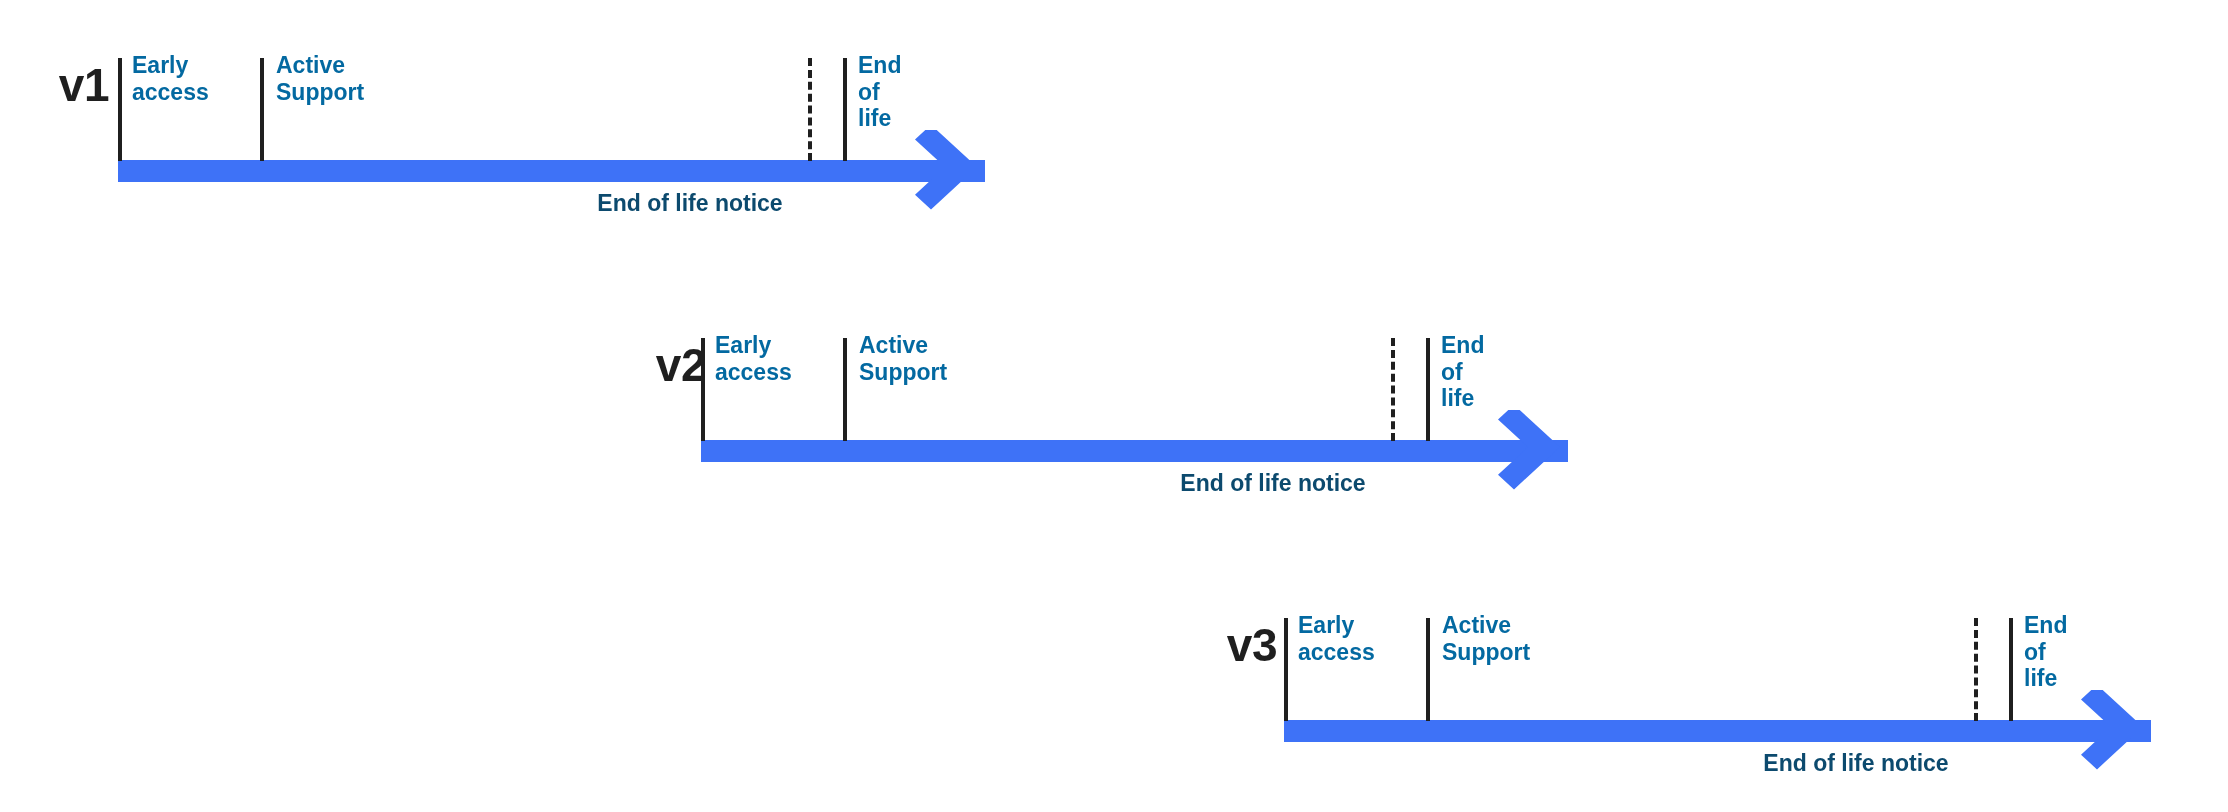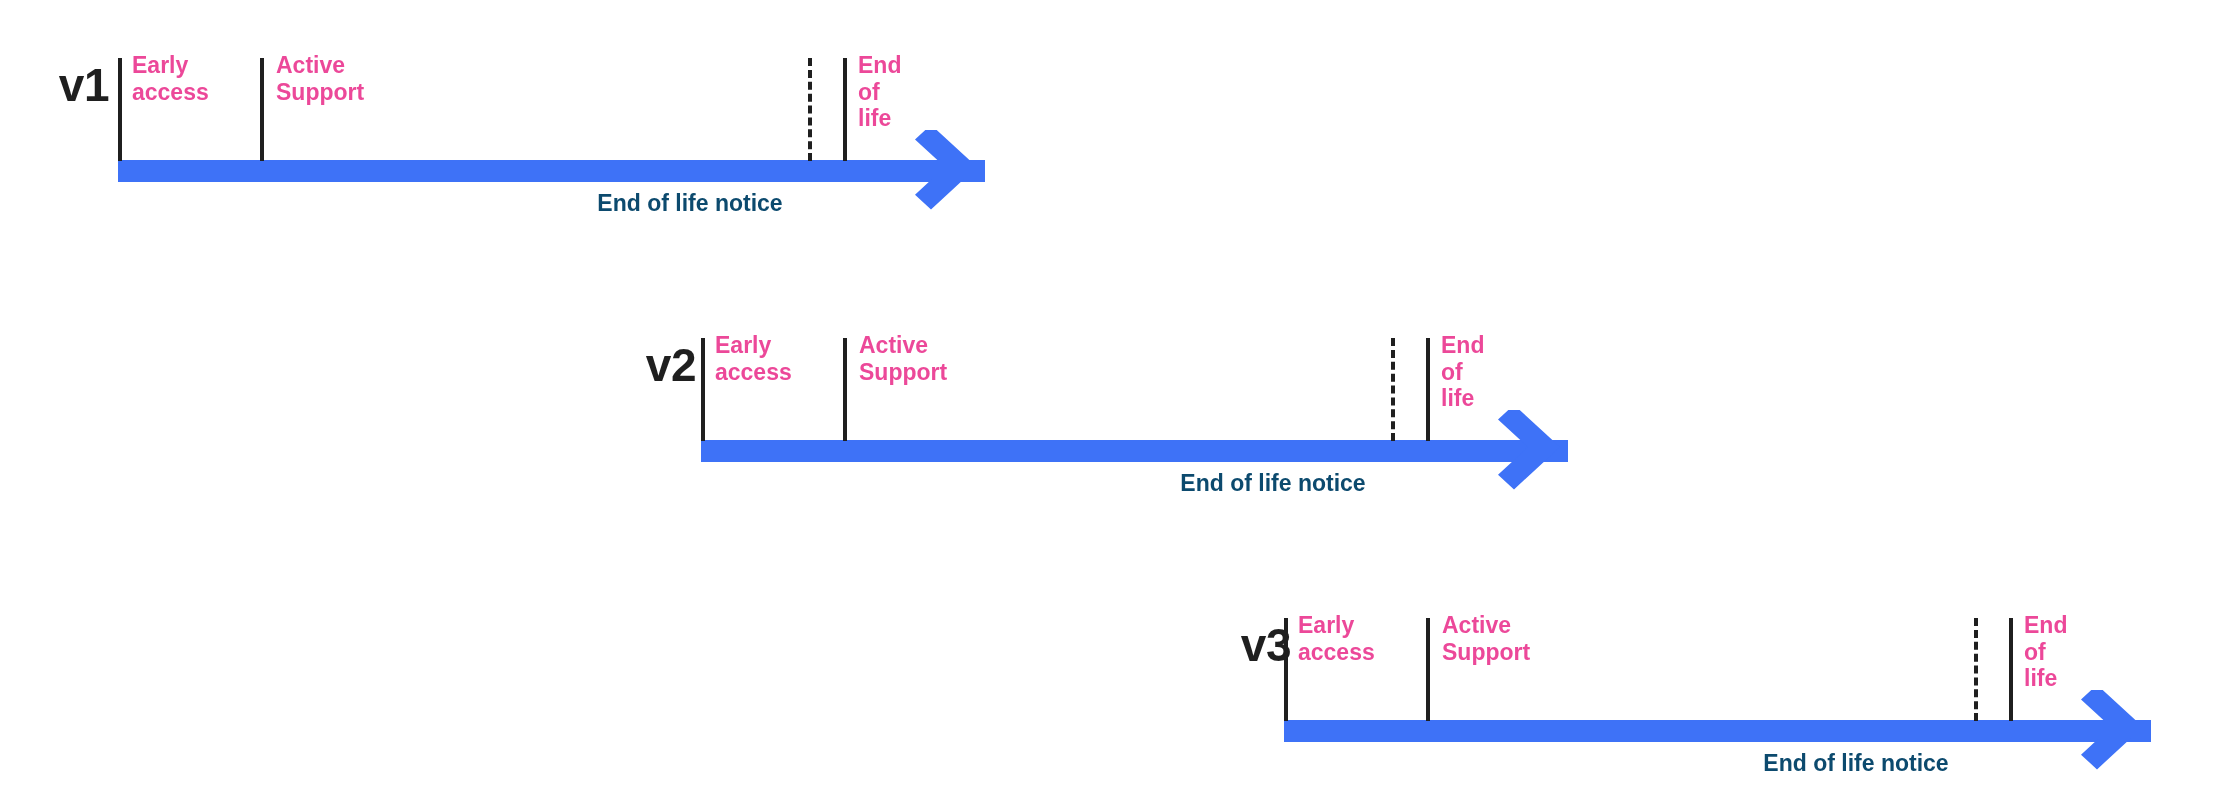--- a/index.html
+++ b/index.html
@@ -77,21 +77,21 @@
     height: 103px;
     border-left: 4px dashed #1f1f1f;
   }
 
   
   .phase-label {
     position: absolute;
     top: 42px;
     font-size: 23px;
     font-weight: 700;
-    color: #ec4899;
+    color: #0369a1;
     line-height: 1.16;
     white-space: pre-line;
   }
 
   
   .notice-label {
     position: absolute;
     top: 180px;
     font-size: 23px;
     font-weight: 700;
@@ -122,21 +122,21 @@
 
     <div class="phase-label" style="left: 132px;">Early
 access</div>
     <div class="phase-label" style="left: 276px;">Active Support</div>
     <div class="phase-label" style="left: 858px;">End of life</div>
 
     <div class="notice-label" style="left: 690px;">End of life notice</div>
   </div>
 
   <div class="timeline-row" style="left: 583px; top: 290px;">
-    <div class="version-label" style="left: 4px; text-align: right;">v2</div>
+    <div class="version-label" style="left: 14px; text-align: right;">v2</div>
 
     <div class="bar-track" style="left: 118px; width: 867px; background: rgb(62, 114, 247);"></div>
     <div class="bar-arrow" style="left: 901px;">
       <svg viewBox="0 0 84 82" xmlns="http://www.w3.org/2000/svg" aria-hidden="true">
         <path d="M30 3 L14 19 L44 49 L14 79 L30 95 L76 49 Z" fill="#3e72f7" transform="translate(0,-8) scale(1,0.92)"></path>
       </svg>
     </div>
 
     <div class="divider" style="left: 118px; background: rgb(31, 31, 31);"></div>
     <div class="divider" style="left: 260px; background: rgb(31, 31, 31);"></div>
@@ -145,21 +145,21 @@
 
     <div class="phase-label" style="left: 132px;">Early
 access</div>
     <div class="phase-label" style="left: 276px;">Active Support</div>
     <div class="phase-label" style="left: 858px;">End of life</div>
 
     <div class="notice-label" style="left: 690px;">End of life notice</div>
   </div>
 
   <div class="timeline-row" style="left: 1166px; top: 570px;">
-    <div class="version-label" style="left: 16px;">v3</div>
+    <div class="version-label" style="left: 2px;">v3</div>
 
     <div class="bar-track" style="left: 118px; width: 867px; background: rgb(62, 114, 247);"></div>
     <div class="bar-arrow" style="left: 901px;">
       <svg viewBox="0 0 84 82" xmlns="http://www.w3.org/2000/svg" aria-hidden="true">
         <path d="M30 3 L14 19 L44 49 L14 79 L30 95 L76 49 Z" fill="#3e72f7" transform="translate(0,-8) scale(1,0.92)"></path>
       </svg>
     </div>
 
     <div class="divider" style="left: 118px; background: rgb(31, 31, 31);"></div>
     <div class="divider" style="left: 260px; background: rgb(31, 31, 31);"></div>

